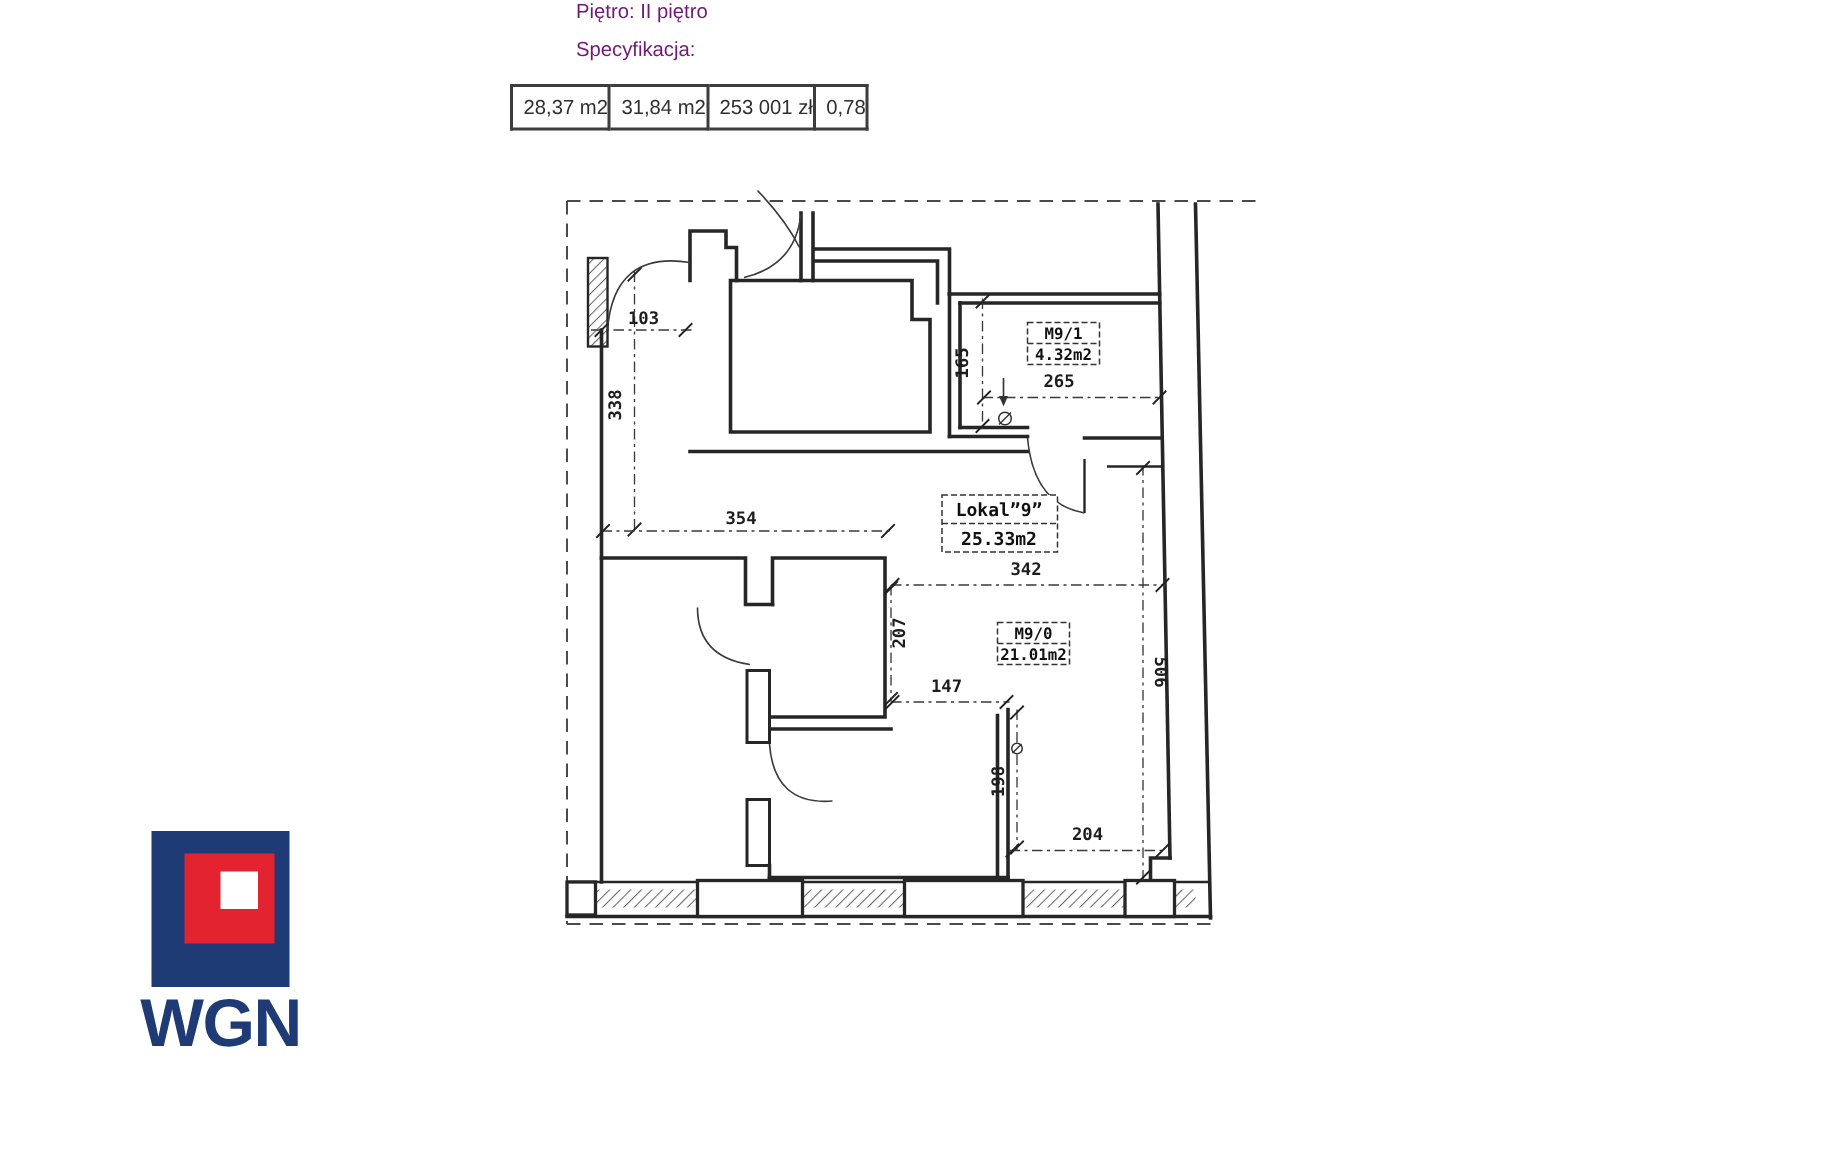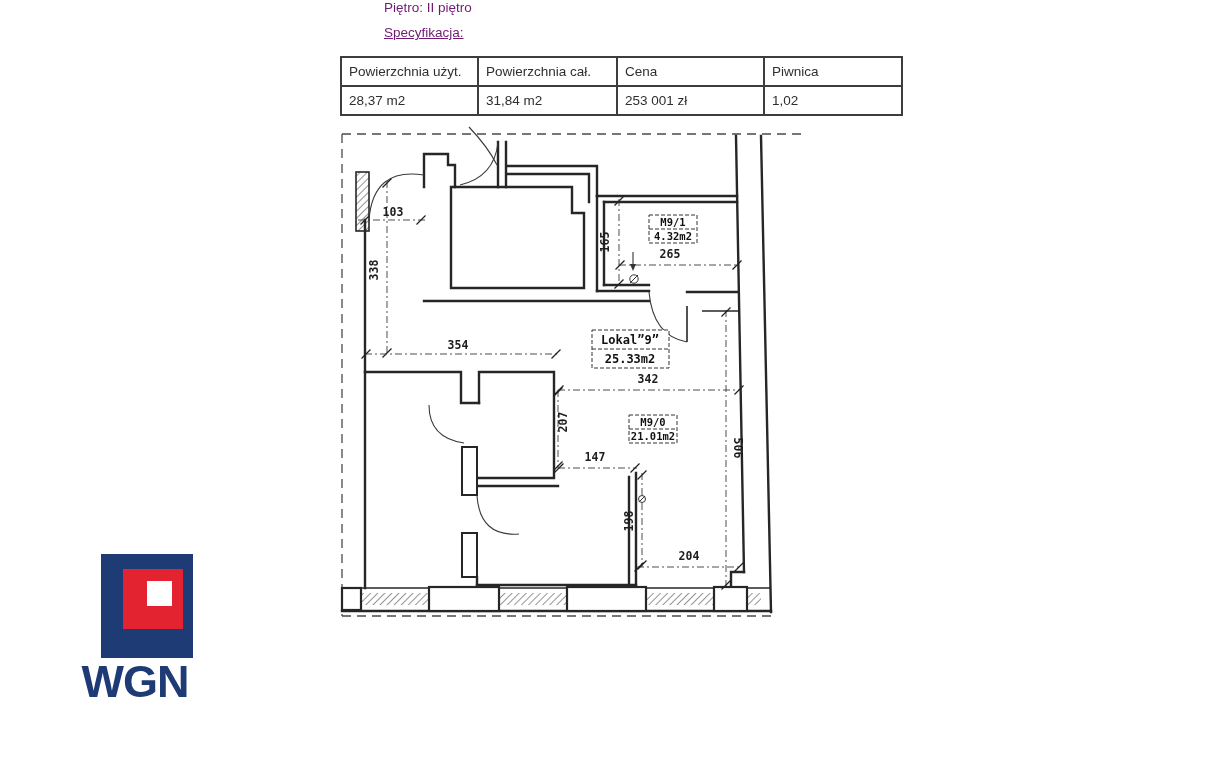--- a/index.html
+++ b/index.html
@@ -5,61 +5,55 @@
   html,body{margin:0;padding:0;background:#fff;width:1229px;height:768px;overflow:hidden;
     font-family:"Liberation Sans", sans-serif;}
   .abs{position:absolute;}
   .hdr{position:absolute;left:340px;font-size:13.5px;color:#701a75;margin-left:44px;}
   
   table.spec{position:absolute;left:340px;top:56px;border-collapse:collapse;table-layout:fixed;}
   table.spec td{border:2px solid #3d3d3d;height:27px;padding:0 0 0 7px;font-size:13.5px;
     color:#2f2f2f;vertical-align:middle;background:#fff;}
   .c0{width:128px}.c1{width:130px}.c2{width:138px}.c3{width:129px}
   
-  .plan{position:absolute;left:336px;top:125px;width:470px;height:500px;}
+  .plan{position:absolute;left:372px;top:125px;width:470px;height:500px;}
   .w{stroke:#262626;stroke-width:2.4;fill:none;stroke-linecap:square;}
   .w16{stroke:#262626;stroke-width:1.6;fill:none;}
   .arc{stroke:#3a3a3a;stroke-width:1.1;fill:none;}
   .dl{stroke:#3a3a3a;stroke-width:0.9;fill:none;stroke-dasharray:7 3 2 3;}
   .bd{stroke:#4a4a4a;stroke-width:1.3;fill:none;stroke-dasharray:9 6;}
   .tkc{stroke:#222;stroke-width:1.2;fill:none;}
   .win{fill:#fff;stroke:#262626;stroke-width:2.2;}
   .stub{fill:#fff;stroke:#262626;stroke-width:2;}
   .bx{fill:#fff;stroke:#333;stroke-width:1;stroke-dasharray:4 2;}
   .dim{font:600 11.5px "DejaVu Sans Mono", monospace;fill:#1d1d1d;}
   .room{font:700 10.5px "DejaVu Sans Mono", monospace;fill:#111;}
   .rooml{font:700 12px "DejaVu Sans Mono", monospace;fill:#111;}
   
   .logo-navy{position:absolute;left:101px;top:554px;width:92px;height:104px;}
   .logo-red{position:absolute;left:22px;top:15px;width:60px;height:60px;}
   .logo-white{position:absolute;left:24px;top:12px;width:25px;height:25px;background:#fff;}
-  .logo-text{position:absolute;left:76px;top:656px;width:118px;text-align:center;
+  .logo-text{position:absolute;left:88px;top:656px;width:118px;text-align:center;
     font-size:45px;font-weight:700;letter-spacing:-1px;}
 </style>
 </head>
 <body>
 
 <div class="abs" style="left:0;top:0;width:1229px;height:768px;background:#fff;">
 
   <div class="hdr" style="top:0;">Piętro: II piętro</div>
-  <div class="hdr" style="top:25px;text-decoration:underline;">Specyfikacja:</div>
+  <div class="hdr" style="top:25px;">Specyfikacja:</div>
 
   <table class="spec">
     <tbody>
-      <tr>
-        <td class="c0">Powierzchnia użyt.</td>
-        <td class="c1">Powierzchnia cał.</td>
-        <td class="c2">Cena</td>
-        <td class="c3">Piwnica</td>
-      </tr>
       <tr>
         <td>28,37 m2</td>
         <td>31,84 m2</td>
         <td>253 001 zł</td>
-        <td>1,02</td>
+        <td>0,78</td>
       </tr>
     </tbody>
   </table>
 
   <div class="plan">
   <svg width="470" height="500" viewBox="0 0 470 500" xmlns="http://www.w3.org/2000/svg">
     <defs>
       <pattern id="hat" width="5" height="5" patternUnits="userSpaceOnUse" patternTransform="rotate(45)">
         <rect width="5" height="5" fill="#fff"></rect>
         <line x1="0" y1="0" x2="0" y2="5" stroke="#666" stroke-width="1.4"></line>

